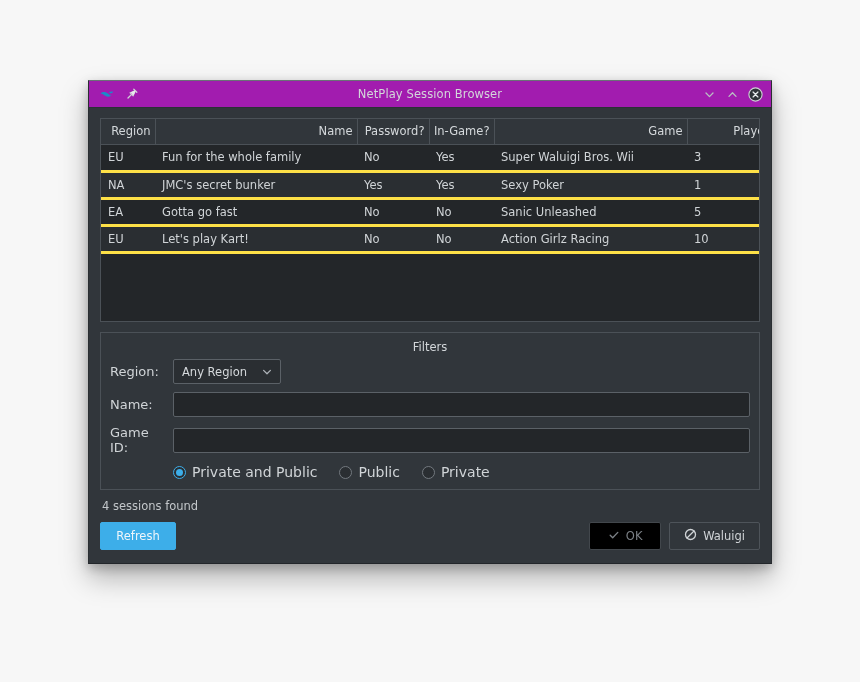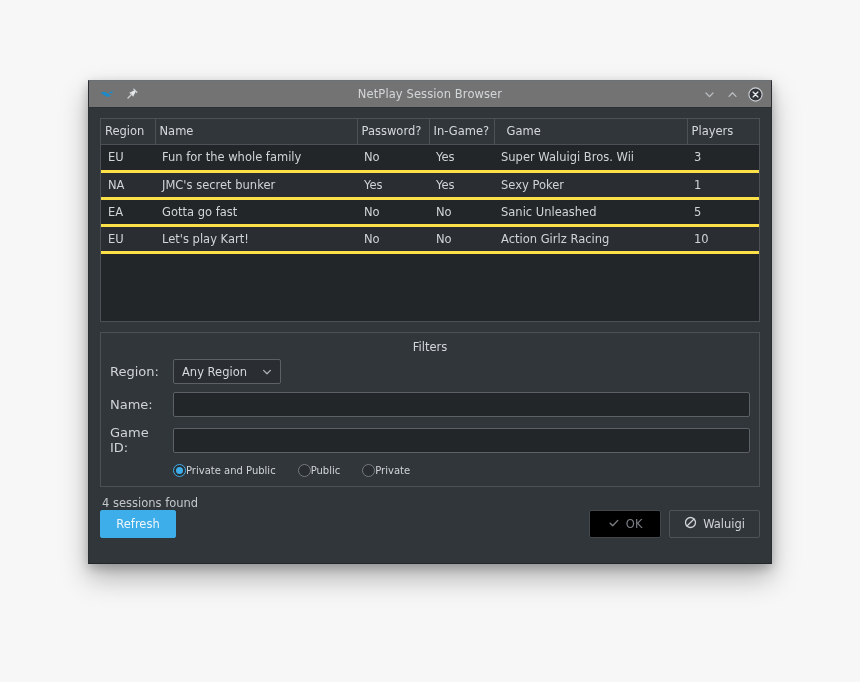--- a/index.html
+++ b/index.html
@@ -32,21 +32,21 @@
     flex-direction: column;
   }
 
   
   #titlebar {
     height: 27px;
     flex: 0 0 27px;
     display: flex;
     align-items: center;
     position: relative;
-    background: #737373;
+    background: #a21caf;
     border-bottom: 1px solid #2b3035;
     padding: 0 6px;
     box-sizing: border-box;
   }
   .tb-left {
     display: flex;
     align-items: center;
     gap: 9px;
     padding-left: 4px;
     z-index: 2;
@@ -109,21 +109,21 @@
     table-layout: fixed;
     font-size: 11.5px;
   }
   thead th {
     background: #31363b;
     color: #d5d9dc;
     font-weight: normal;
     height: 25px;
     border-right: 1px solid #4b5157;
     border-bottom: 1px solid #4b5157;
-    text-align: left;
+    text-align: right;
     padding: 0 4px;
     box-sizing: border-box;
   }
   thead th:last-child { border-right: none; }
   tbody td {
     height: 27px;
     color: #d0d4d7;
     padding: 0 7px;
     border-bottom: 3px solid #fde047;
     white-space: nowrap;
@@ -214,22 +214,22 @@
   #radio-row {
     display: flex;
     align-items: center;
     padding-left: 63px;
     gap: 22px;
     margin-top: 9px;
   }
   .radio {
     display: flex;
     align-items: center;
-    gap: 0;
-    font-size: 10px;
+    gap: 6px;
+    font-size: 14px;
     color: #d0d4d7;
     cursor: pointer;
     justify-content: space-between;
   }
   .radio .dot {
     width: 13px;
     height: 13px;
     border-radius: 50%;
     border: 1px solid #73797f;
     background: #2a2e32;
@@ -251,20 +251,21 @@
   }
 
   
   #status-text {
     margin-top: 9px;
     font-size: 11.5px;
     color: #c3c7ca;
     padding-left: 2px;
   }
   #button-bar {
+    margin-top: 9px;
     display: flex;
     align-items: center;
   }
   .btn {
     height: 28px;
     border-radius: 2px;
     display: flex;
     align-items: center;
     justify-content: center;
     gap: 6px;

